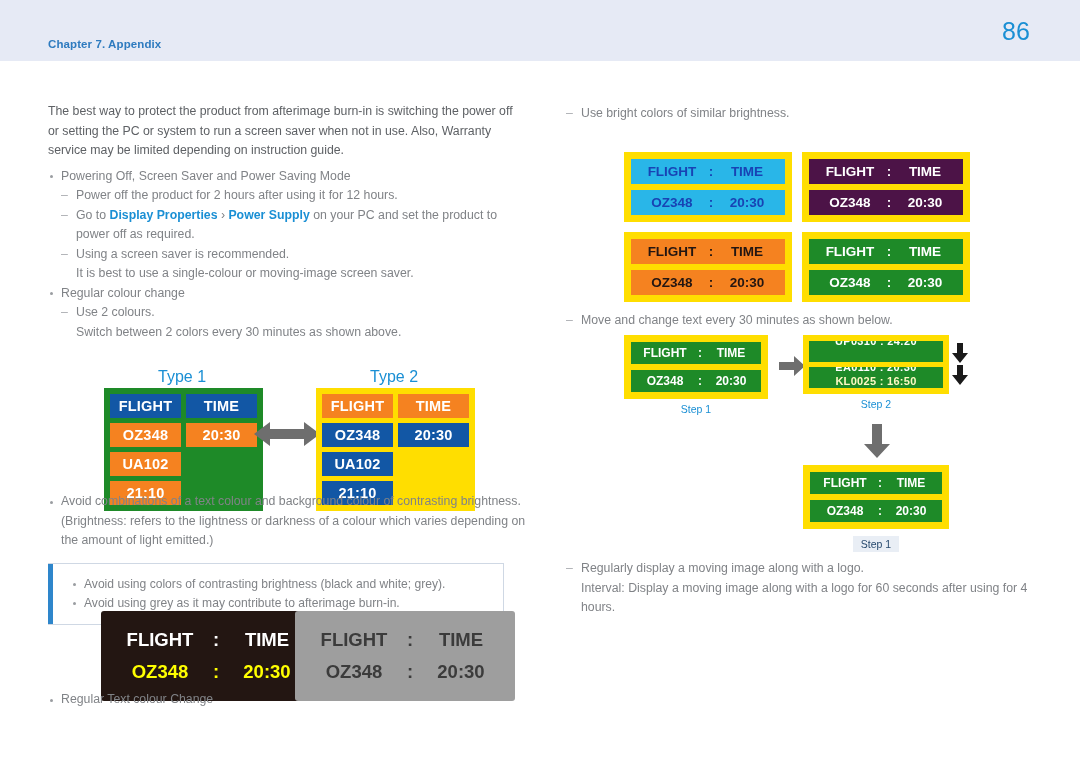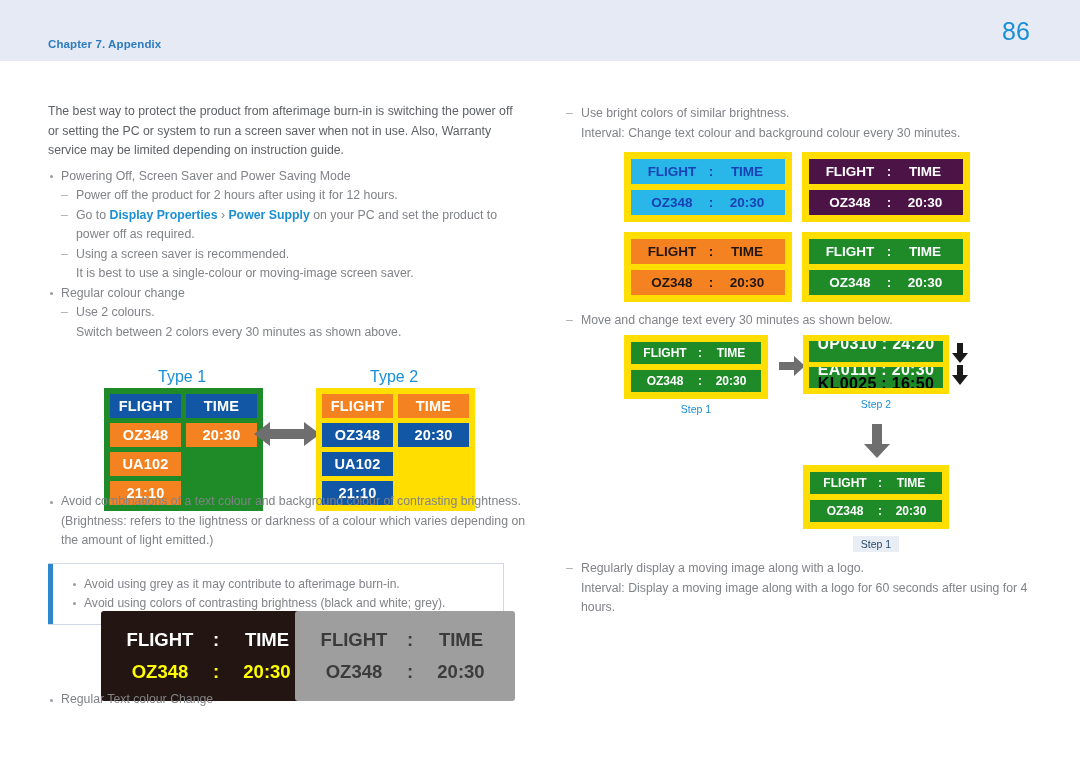--- a/index.html
+++ b/index.html
@@ -116,21 +116,21 @@
     box-sizing:border-box;padding:13px 16px;
   }
   .bigboard .brow{
     display:flex;align-items:center;height:32px;
     font-size:18.5px;font-weight:bold;
   }
   .bigboard .b1{width:86px;text-align:center;}
   .bigboard .b2{width:26px;text-align:center;}
   .bigboard .b3{width:76px;text-align:center;}
 
-  .scroll-line{font-size:16px;font-weight:bold;letter-spacing:.3px;}
+  .scroll-line{font-size:11px;font-weight:bold;letter-spacing:.3px;}
 </style>
 </head>
 <body>
 
 <div class="page-header"></div>
 <div class="chapter-label">Chapter 7. Appendix</div>
 <div class="page-number">86</div>
 
 <div class="col-left">
 
@@ -209,24 +209,24 @@
 <div style="position:absolute;left:48px;top:492px;width:478px;">
   <ul class="lvl1">
     <li>
       <span>Avoid combinations of a text colour and background colour of contrasting brightness. (Brightness: refers to the lightness or darkness of a colour which varies depending on the amount of light emitted.)</span>
     </li>
   </ul>
 
   <div class="note-box">
     <ul>
       <li>
-        <span>Avoid using grey as it may contribute to afterimage burn-in.</span>
+        <span>Avoid using colors of contrasting brightness (black and white; grey).</span>
       </li>
       <li>
-        <span>Avoid using colors of contrasting brightness (black and white; grey).</span>
+        <span>Avoid using grey as it may contribute to afterimage burn-in.</span>
       </li>
     </ul>
   </div>
 </div>
 
 <div style="position:absolute;left:101px;top:611px;">
   <div class="bigboard" style="background:#231612;border-radius:3px;">
     <div class="brow">
       <div class="b1" style="color:#ffffff;">FLIGHT</div>
       <div class="b2" style="color:#ffffff;">:</div>
@@ -260,21 +260,20 @@
     <li>
       <span>Regular Text colour Change</span>
     </li>
   </ul>
 </div>
 
 <div class="col-right">
   <ul class="lvl2">
     <li>
       <span>Use bright colors of similar brightness.</span>
-      <span class="sub-line">Interval: Change text colour and background colour every 30 minutes.</span>
     </li>
   </ul>
 </div>
 
 <div style="position:absolute;left:624px;top:152px;">
 
   <div class="cboard" style="position:absolute;left:0;top:0;background:#ffde00;width:168px;">
     <div class="crow" style="background:#29b6e8;">
       <div class="c1" style="color:#1843b4;">FLIGHT</div>
       <div class="c2" style="color:#1843b4;">:</div>
@@ -359,21 +358,21 @@
 
 <div style="position:absolute;left:803px;top:335px;">
   <div style="background:#ffde00;width:146px;padding:6px;box-sizing:border-box;">
     <div style="background:#1e8a28;height:21px;overflow:hidden;position:relative;">
       <div class="scroll-line" style="position:absolute;left:0;right:0;top:-6px;text-align:center;color:#ffffff;">UP0310 : 24:20</div>
       <div class="scroll-line" style="position:absolute;left:0;right:0;top:24px;text-align:center;color:#ffffff;">KL0125 : 13:50</div>
     </div>
     <div style="height:5px;"></div>
     <div style="background:#1e8a28;height:21px;overflow:hidden;position:relative;">
       <div class="scroll-line" style="position:absolute;left:0;right:0;top:-6px;text-align:center;color:#ffffff;">EA0110 : 20:30</div>
-      <div class="scroll-line" style="position:absolute;left:0;right:0;top:8px;text-align:center;color:#000000;">KL0025 : 16:50</div>
+      <div class="scroll-line" style="position:absolute;left:0;right:0;top:8px;text-align:center;color:#fef9c3;">KL0025 : 16:50</div>
     </div>
   </div>
   <div style="text-align:center;width:146px;margin-top:4px;font-size:10.5px;color:#1a8fd4;">Step 2</div>
 </div>
 
 <div style="position:absolute;left:951px;top:343px;">
   <svg width="18" height="42" viewBox="0 0 18 42">
     <path d="M6 0 L12 0 L12 10 L17 10 L9 20 L1 10 L6 10 Z" fill="#1a1a1a"></path>
     <path d="M6 22 L12 22 L12 32 L17 32 L9 42 L1 32 L6 32 Z" fill="#1a1a1a"></path>
   </svg>

